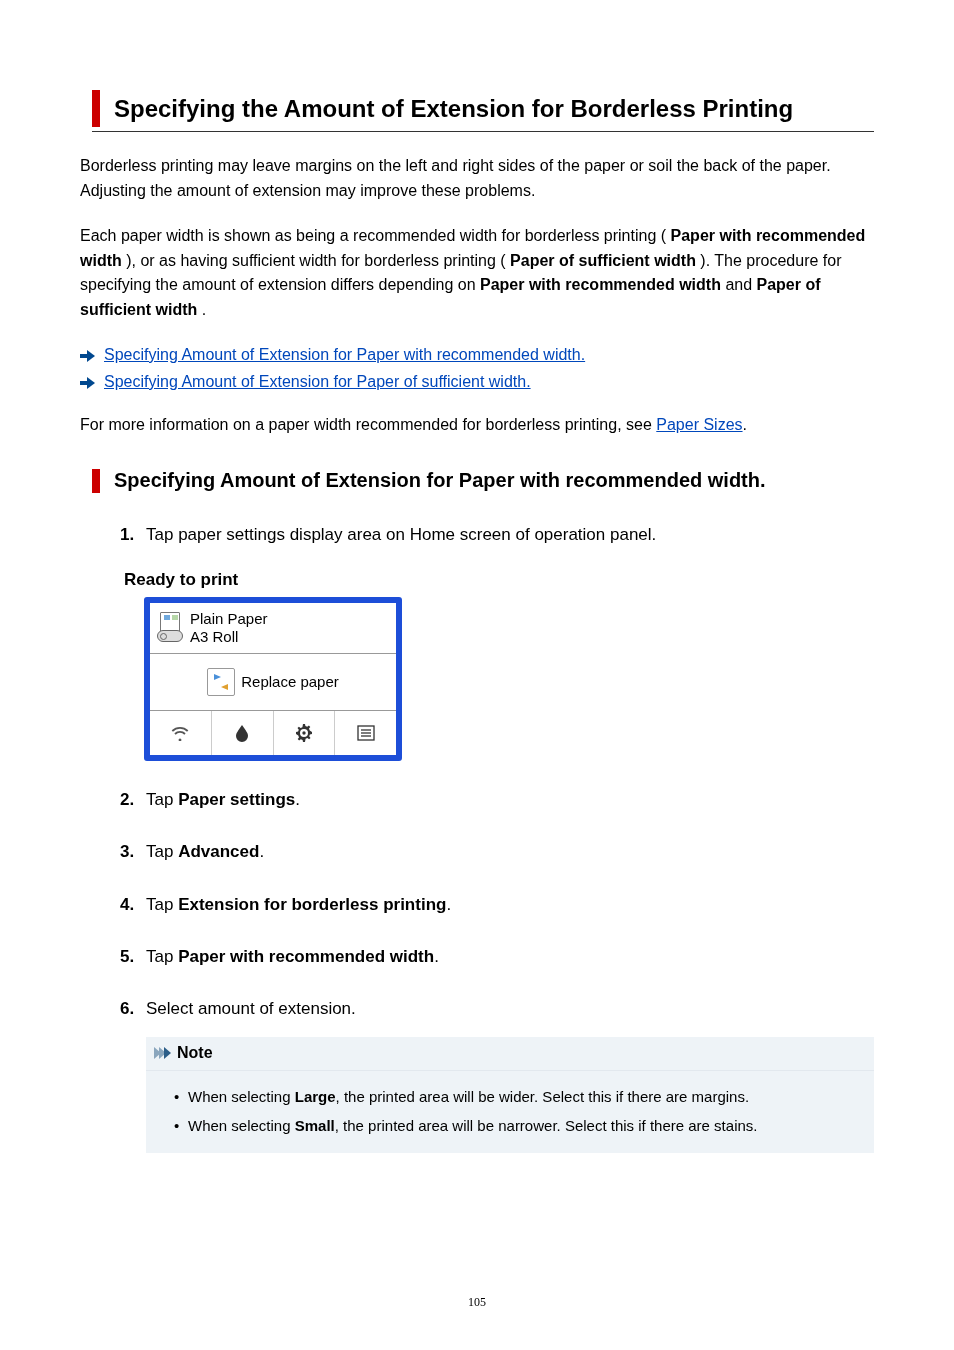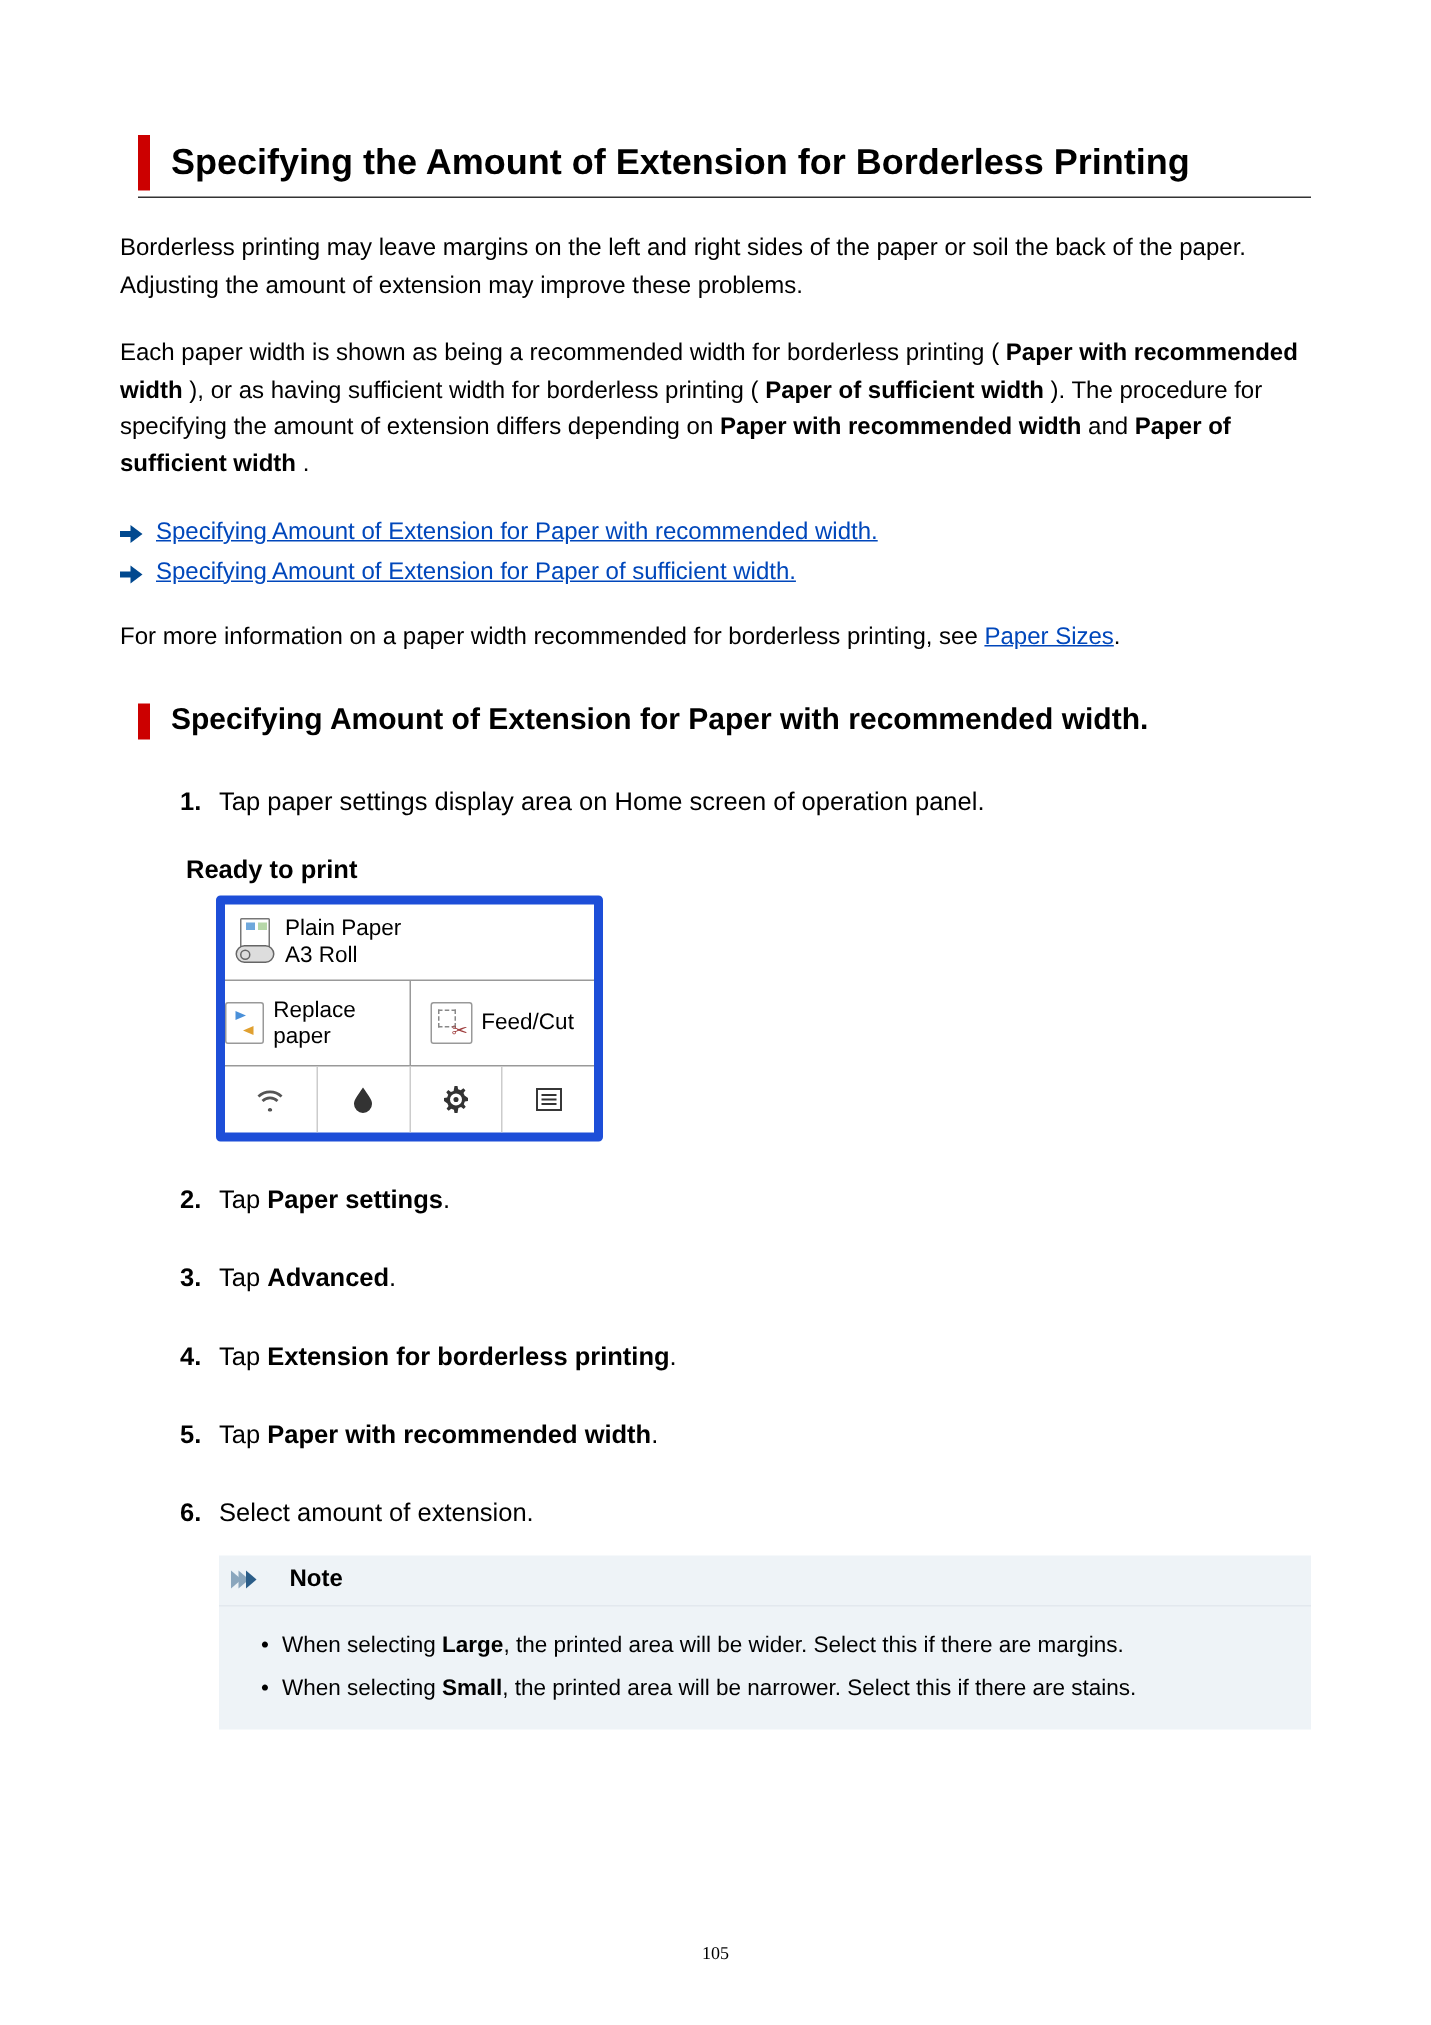--- a/index.html
+++ b/index.html
@@ -262,21 +262,21 @@
     font-size: 15px;
   }
 
   .note-box {
     margin-top: 14px;
     background: #eef3f7;
   }
   .note-head {
     display: flex;
     align-items: center;
-    gap: 24px;
+    gap: 8px;
     padding: 4px 8px 4px 8px;
     font-weight: bold;
     border-bottom: 1px solid #e2e8ee;
   }
   .chev-icon {
     display:inline-flex;
     align-items:center;
     gap:-2px;
   }
   .chev-icon span {
@@ -370,24 +370,20 @@
             </div>
             <div class="paper-text">
               <div>Plain Paper</div>
               <div>A3 Roll</div>
             </div>
           </div>
           <div class="panel-row2">
             <div class="half">
               <div class="mini-icon replace"></div>
               <div style="text-align:left">Replace paper</div>
-            </div>
-            <div class="half">
-              <div class="mini-icon feed"></div>
-              <div>Feed/Cut</div>
             </div>
           </div>
           <div class="panel-row3">
             <div class="quarter">
               <svg width="20" height="16" viewBox="0 0 20 16">
                 <path d="M10 13.6 a1.4 1.4 0 1 0 0.01 0" fill="#555"></path>
                 <path d="M5 9 a7 7 0 0 1 10 0" fill="none" stroke="#555" stroke-width="1.8"></path>
                 <path d="M2.3 6 a11 11 0 0 1 15.4 0" fill="none" stroke="#555" stroke-width="1.8"></path>
               </svg>
             </div>

